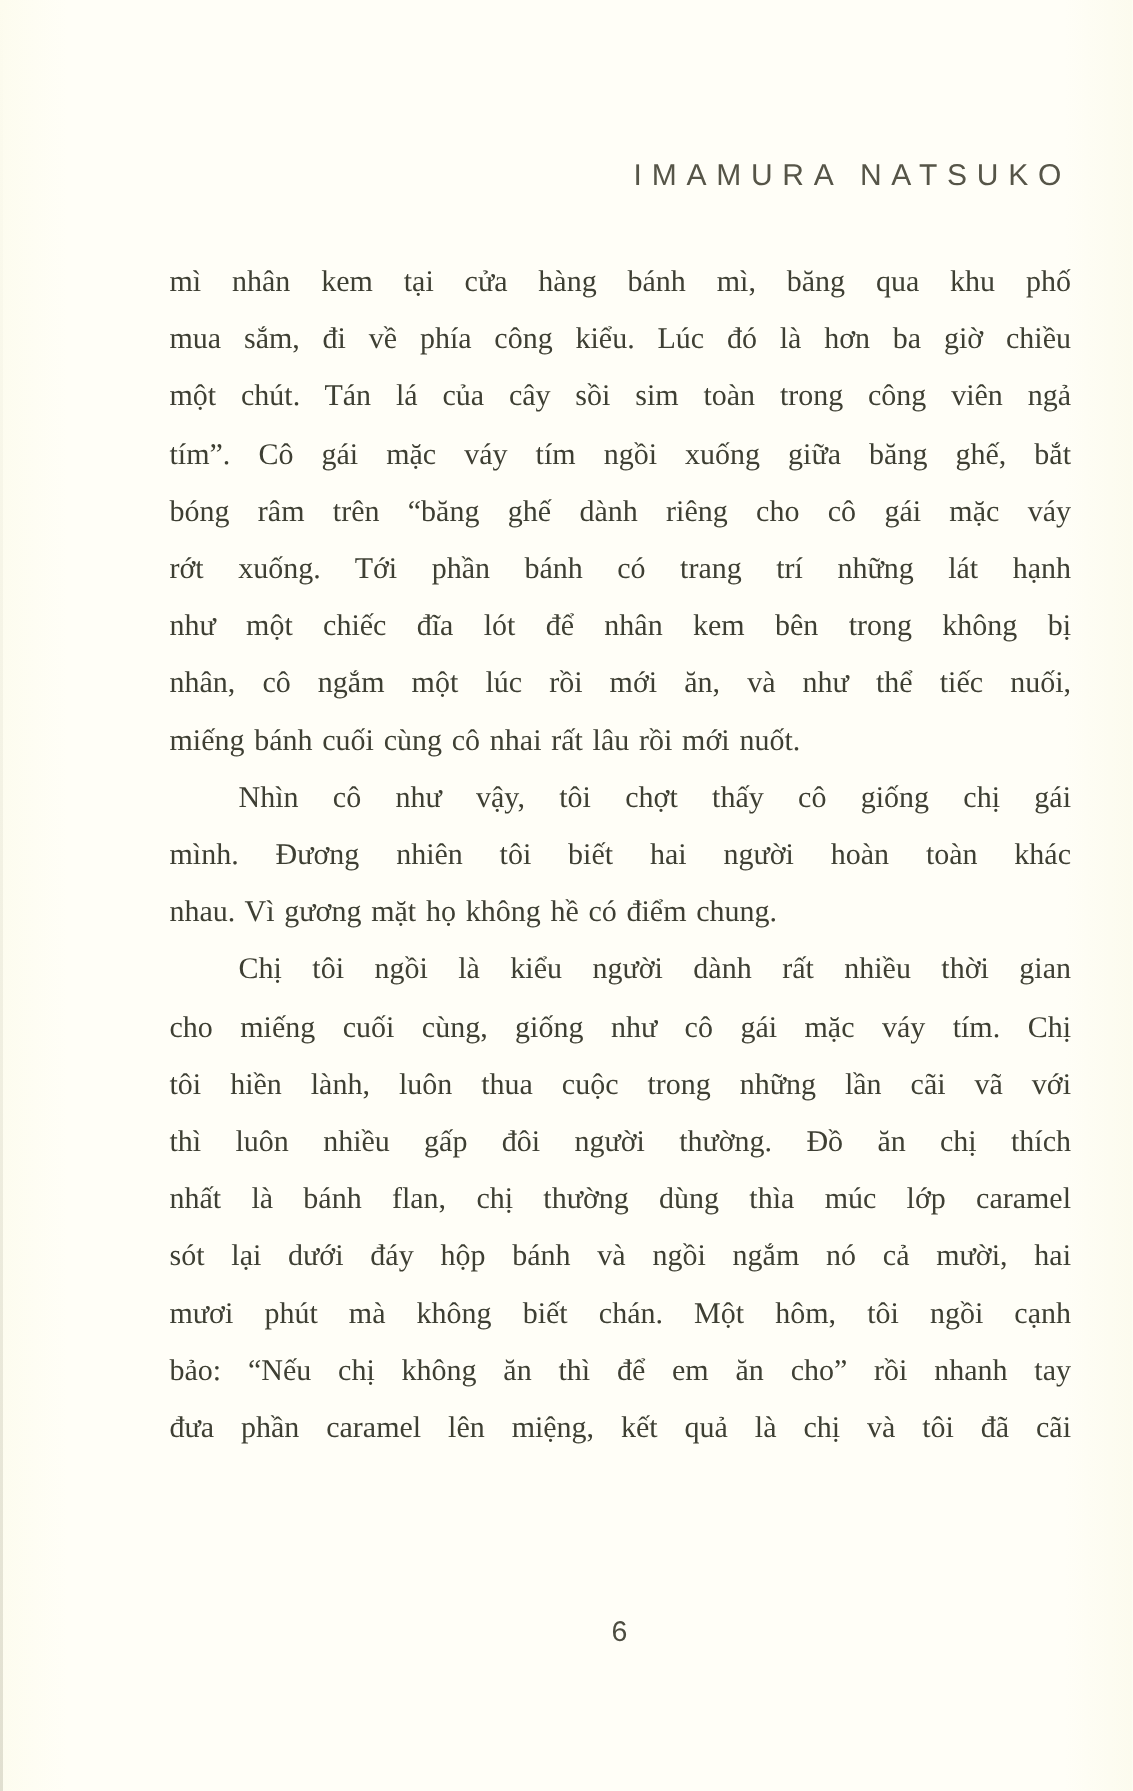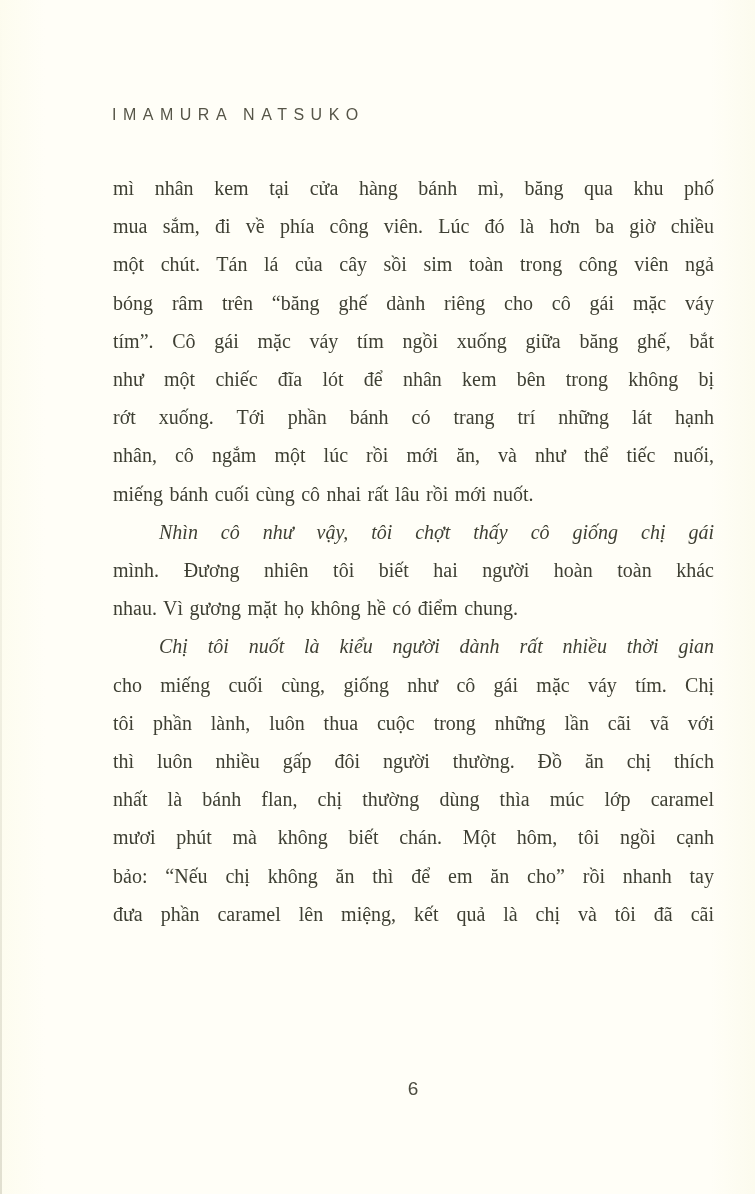--- a/index.html
+++ b/index.html
@@ -17,23 +17,23 @@
   .page {
     position: absolute;
     inset: 0;
     background: linear-gradient(90deg, #fdfcef 0%, #fffef7 6%, #fffef7 94%, #fcfbee 100%);
   }
   .running-header {
     position: absolute;
     top: 106px;
     left: 112px;
     width: 602px;
-    text-align: left;
+    text-align: right;
     font-family: "Liberation Sans", sans-serif;
-    font-size: 16px;
+    font-size: 20px;
     font-weight: 500;
     letter-spacing: 6.5px;
     color: #565548;
   }
   .body-text {
     position: absolute;
     top: 169px;
     left: 113px;
     width: 601px;
     font-size: 20px;
@@ -45,21 +45,20 @@
     text-align: justify;
     text-align-last: justify;
     white-space: normal;
   }
   .line.no-fill {
     text-align: right;
     text-align-last: left;
   }
   .line.indent {
     padding-left: 46px;
-    font-style: italic;
   }
   .page-number {
     position: absolute;
     top: 1078px;
     left: 112px;
     width: 602px;
     text-align: center;
     font-family: "Liberation Sans", sans-serif;
     font-size: 19px;
     color: #4c4c40;
@@ -76,35 +75,36 @@
 </head>
 <body>
 
 <div class="page">
   <div class="left-page-edge"></div>
 
   <div class="running-header">IMAMURA NATSUKO</div>
 
   <div class="body-text">
       <div class="line">mì nhân kem tại cửa hàng bánh mì, băng qua khu phố</div>
-      <div class="line">mua sắm, đi về phía công viên. Lúc đó là hơn ba giờ chiều</div>
+      <div class="line">mua sắm, đi về phía công kiểu. Lúc đó là hơn ba giờ chiều</div>
       <div class="line">một chút. Tán lá của cây sồi sim toàn trong công viên ngả</div>
+      <div class="line">tím”. Cô gái mặc váy tím ngồi xuống giữa băng ghế, bắt</div>
       <div class="line">bóng râm trên “băng ghế dành riêng cho cô gái mặc váy</div>
-      <div class="line">tím”. Cô gái mặc váy tím ngồi xuống giữa băng ghế, bắt</div>
+      <div class="line">rớt xuống. Tới phần bánh có trang trí những lát hạnh</div>
       <div class="line">như một chiếc đĩa lót để nhân kem bên trong không bị</div>
-      <div class="line">rớt xuống. Tới phần bánh có trang trí những lát hạnh</div>
       <div class="line">nhân, cô ngắm một lúc rồi mới ăn, và như thể tiếc nuối,</div>
       <div class="line no-fill">miếng bánh cuối cùng cô nhai rất lâu rồi mới nuốt.</div>
       <div class="line indent">Nhìn cô như vậy, tôi chợt thấy cô giống chị gái</div>
       <div class="line">mình. Đương nhiên tôi biết hai người hoàn toàn khác</div>
       <div class="line no-fill">nhau. Vì gương mặt họ không hề có điểm chung.</div>
-      <div class="line indent">Chị tôi nuốt là kiểu người dành rất nhiều thời gian</div>
+      <div class="line indent">Chị tôi ngồi là kiểu người dành rất nhiều thời gian</div>
       <div class="line">cho miếng cuối cùng, giống như cô gái mặc váy tím. Chị</div>
-      <div class="line">tôi phần lành, luôn thua cuộc trong những lần cãi vã với</div>
+      <div class="line">tôi hiền lành, luôn thua cuộc trong những lần cãi vã với</div>
       <div class="line">thì luôn nhiều gấp đôi người thường. Đồ ăn chị thích</div>
       <div class="line">nhất là bánh flan, chị thường dùng thìa múc lớp caramel</div>
+      <div class="line">sót lại dưới đáy hộp bánh và ngồi ngắm nó cả mười, hai</div>
       <div class="line">mươi phút mà không biết chán. Một hôm, tôi ngồi cạnh</div>
       <div class="line">bảo: “Nếu chị không ăn thì để em ăn cho” rồi nhanh tay</div>
       <div class="line">đưa phần caramel lên miệng, kết quả là chị và tôi đã cãi</div>
     </div>
 
   <div class="page-number">6</div>
 </div>
 
 </body></html>

